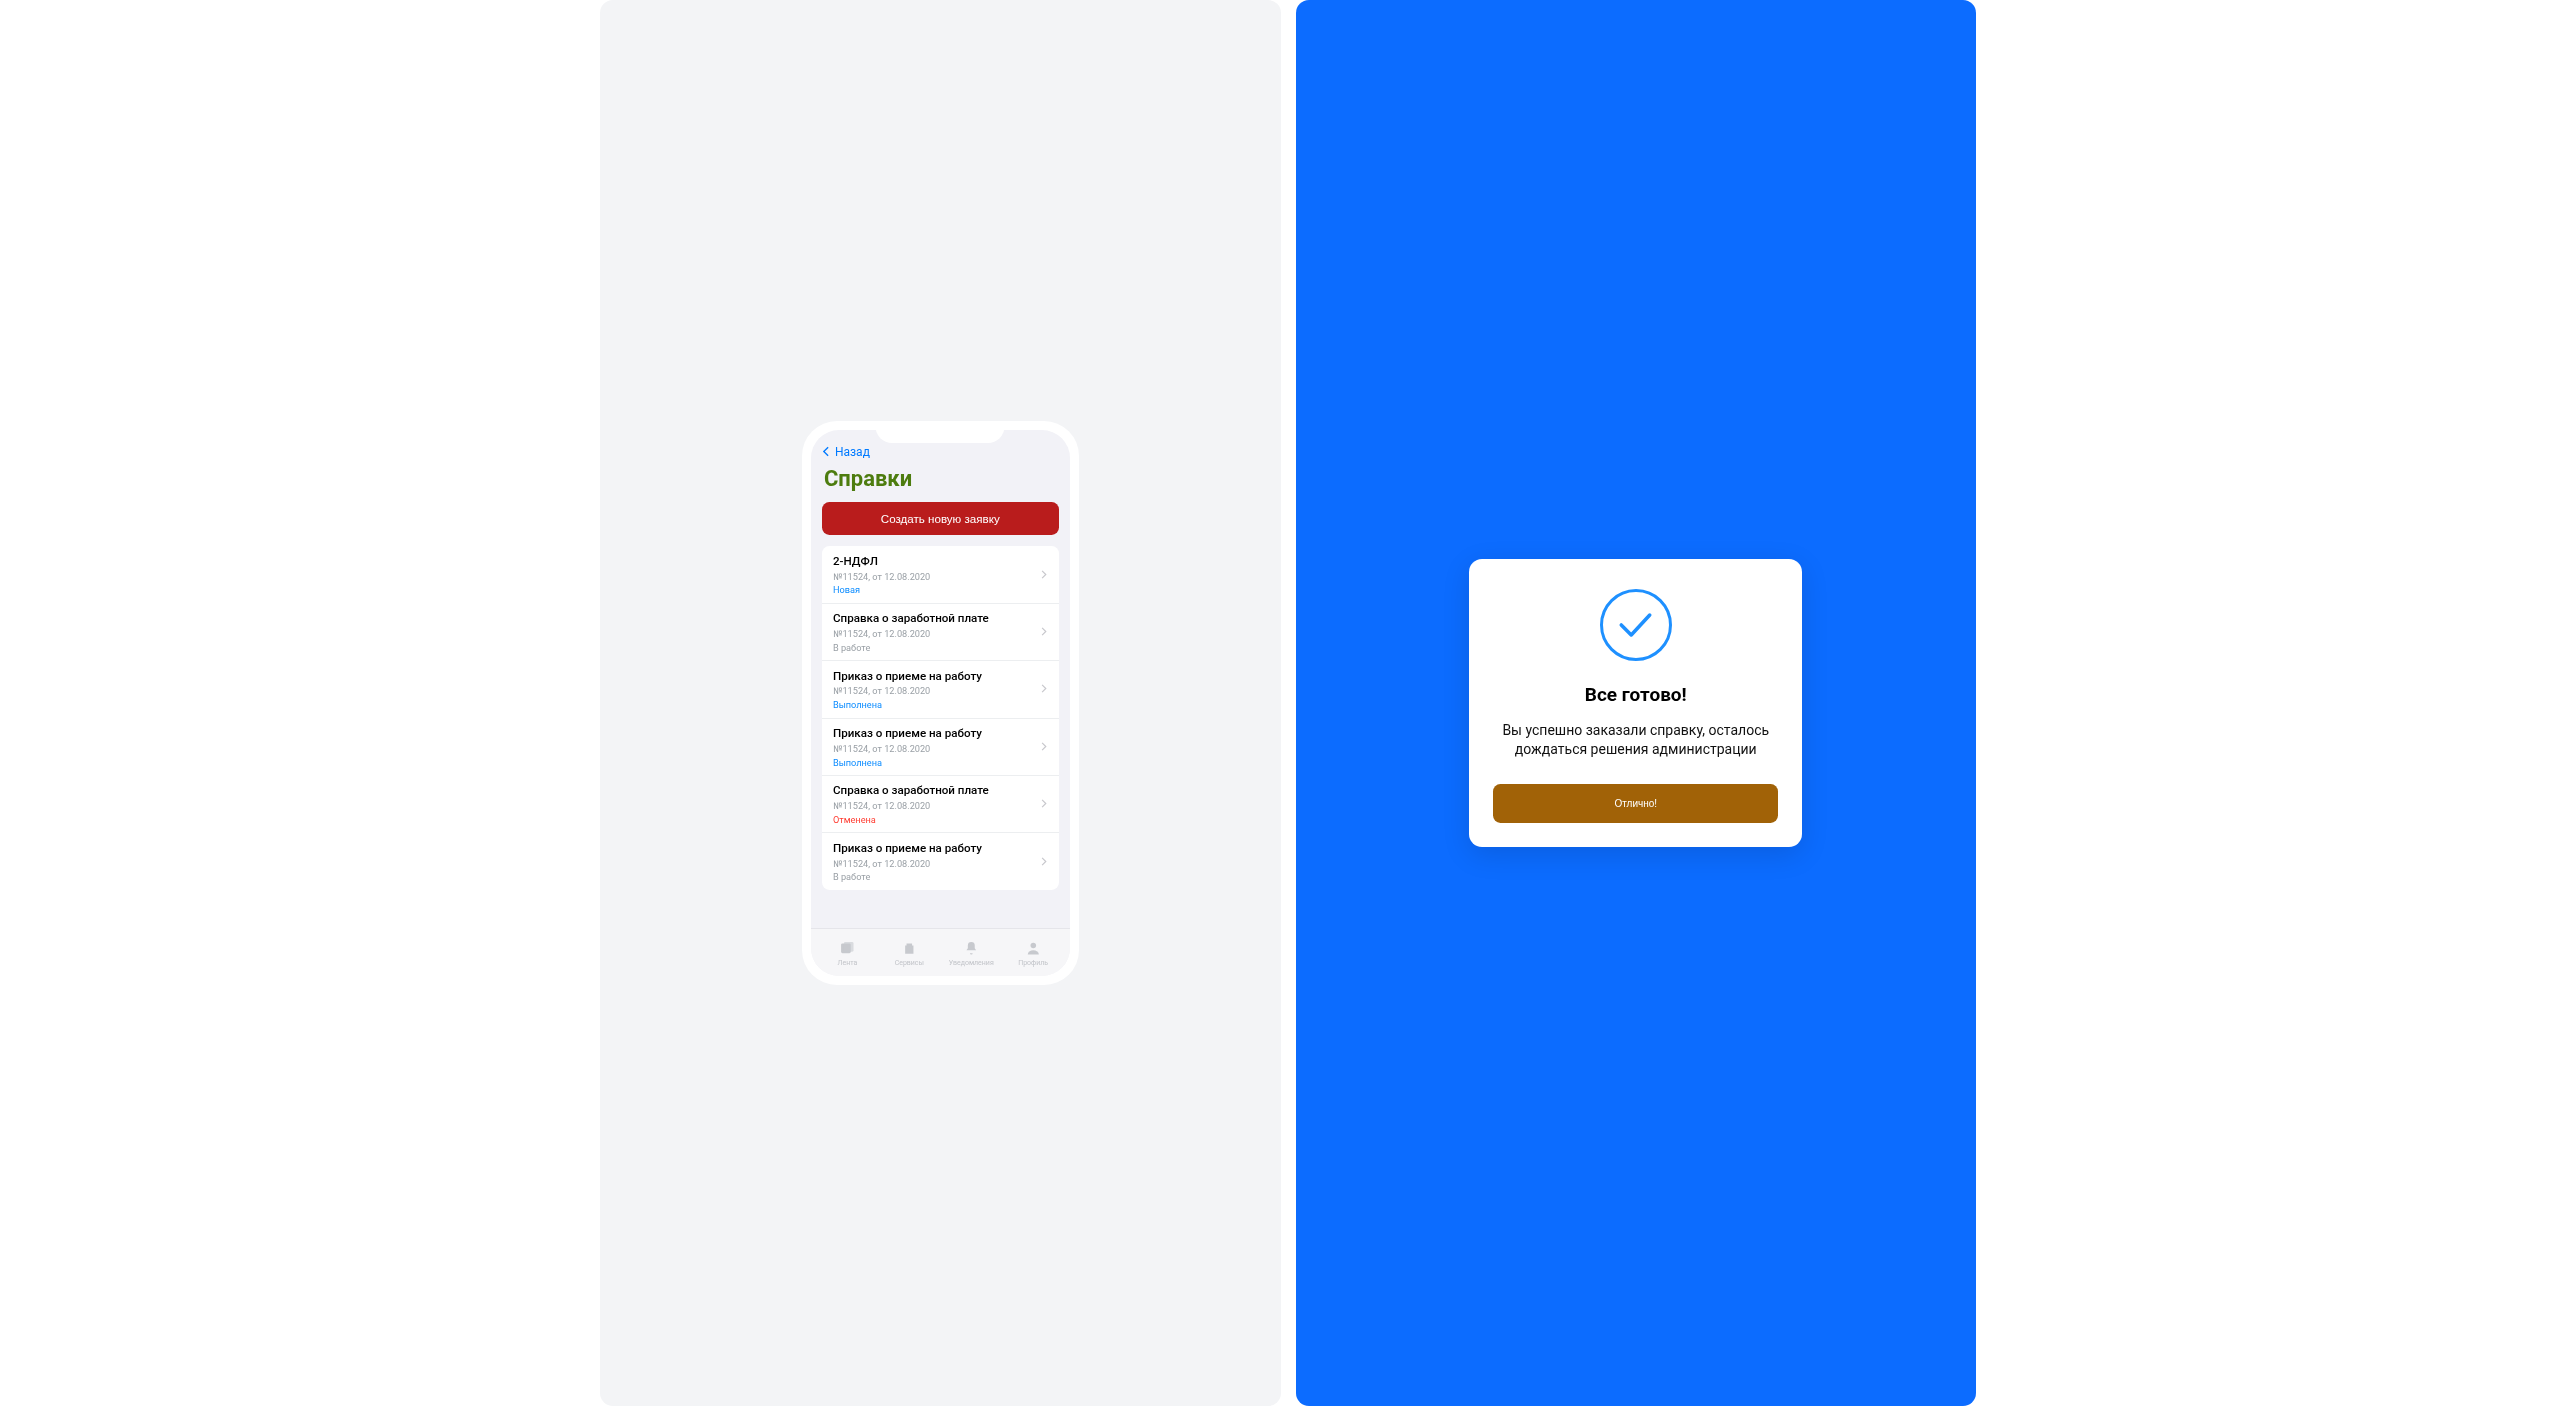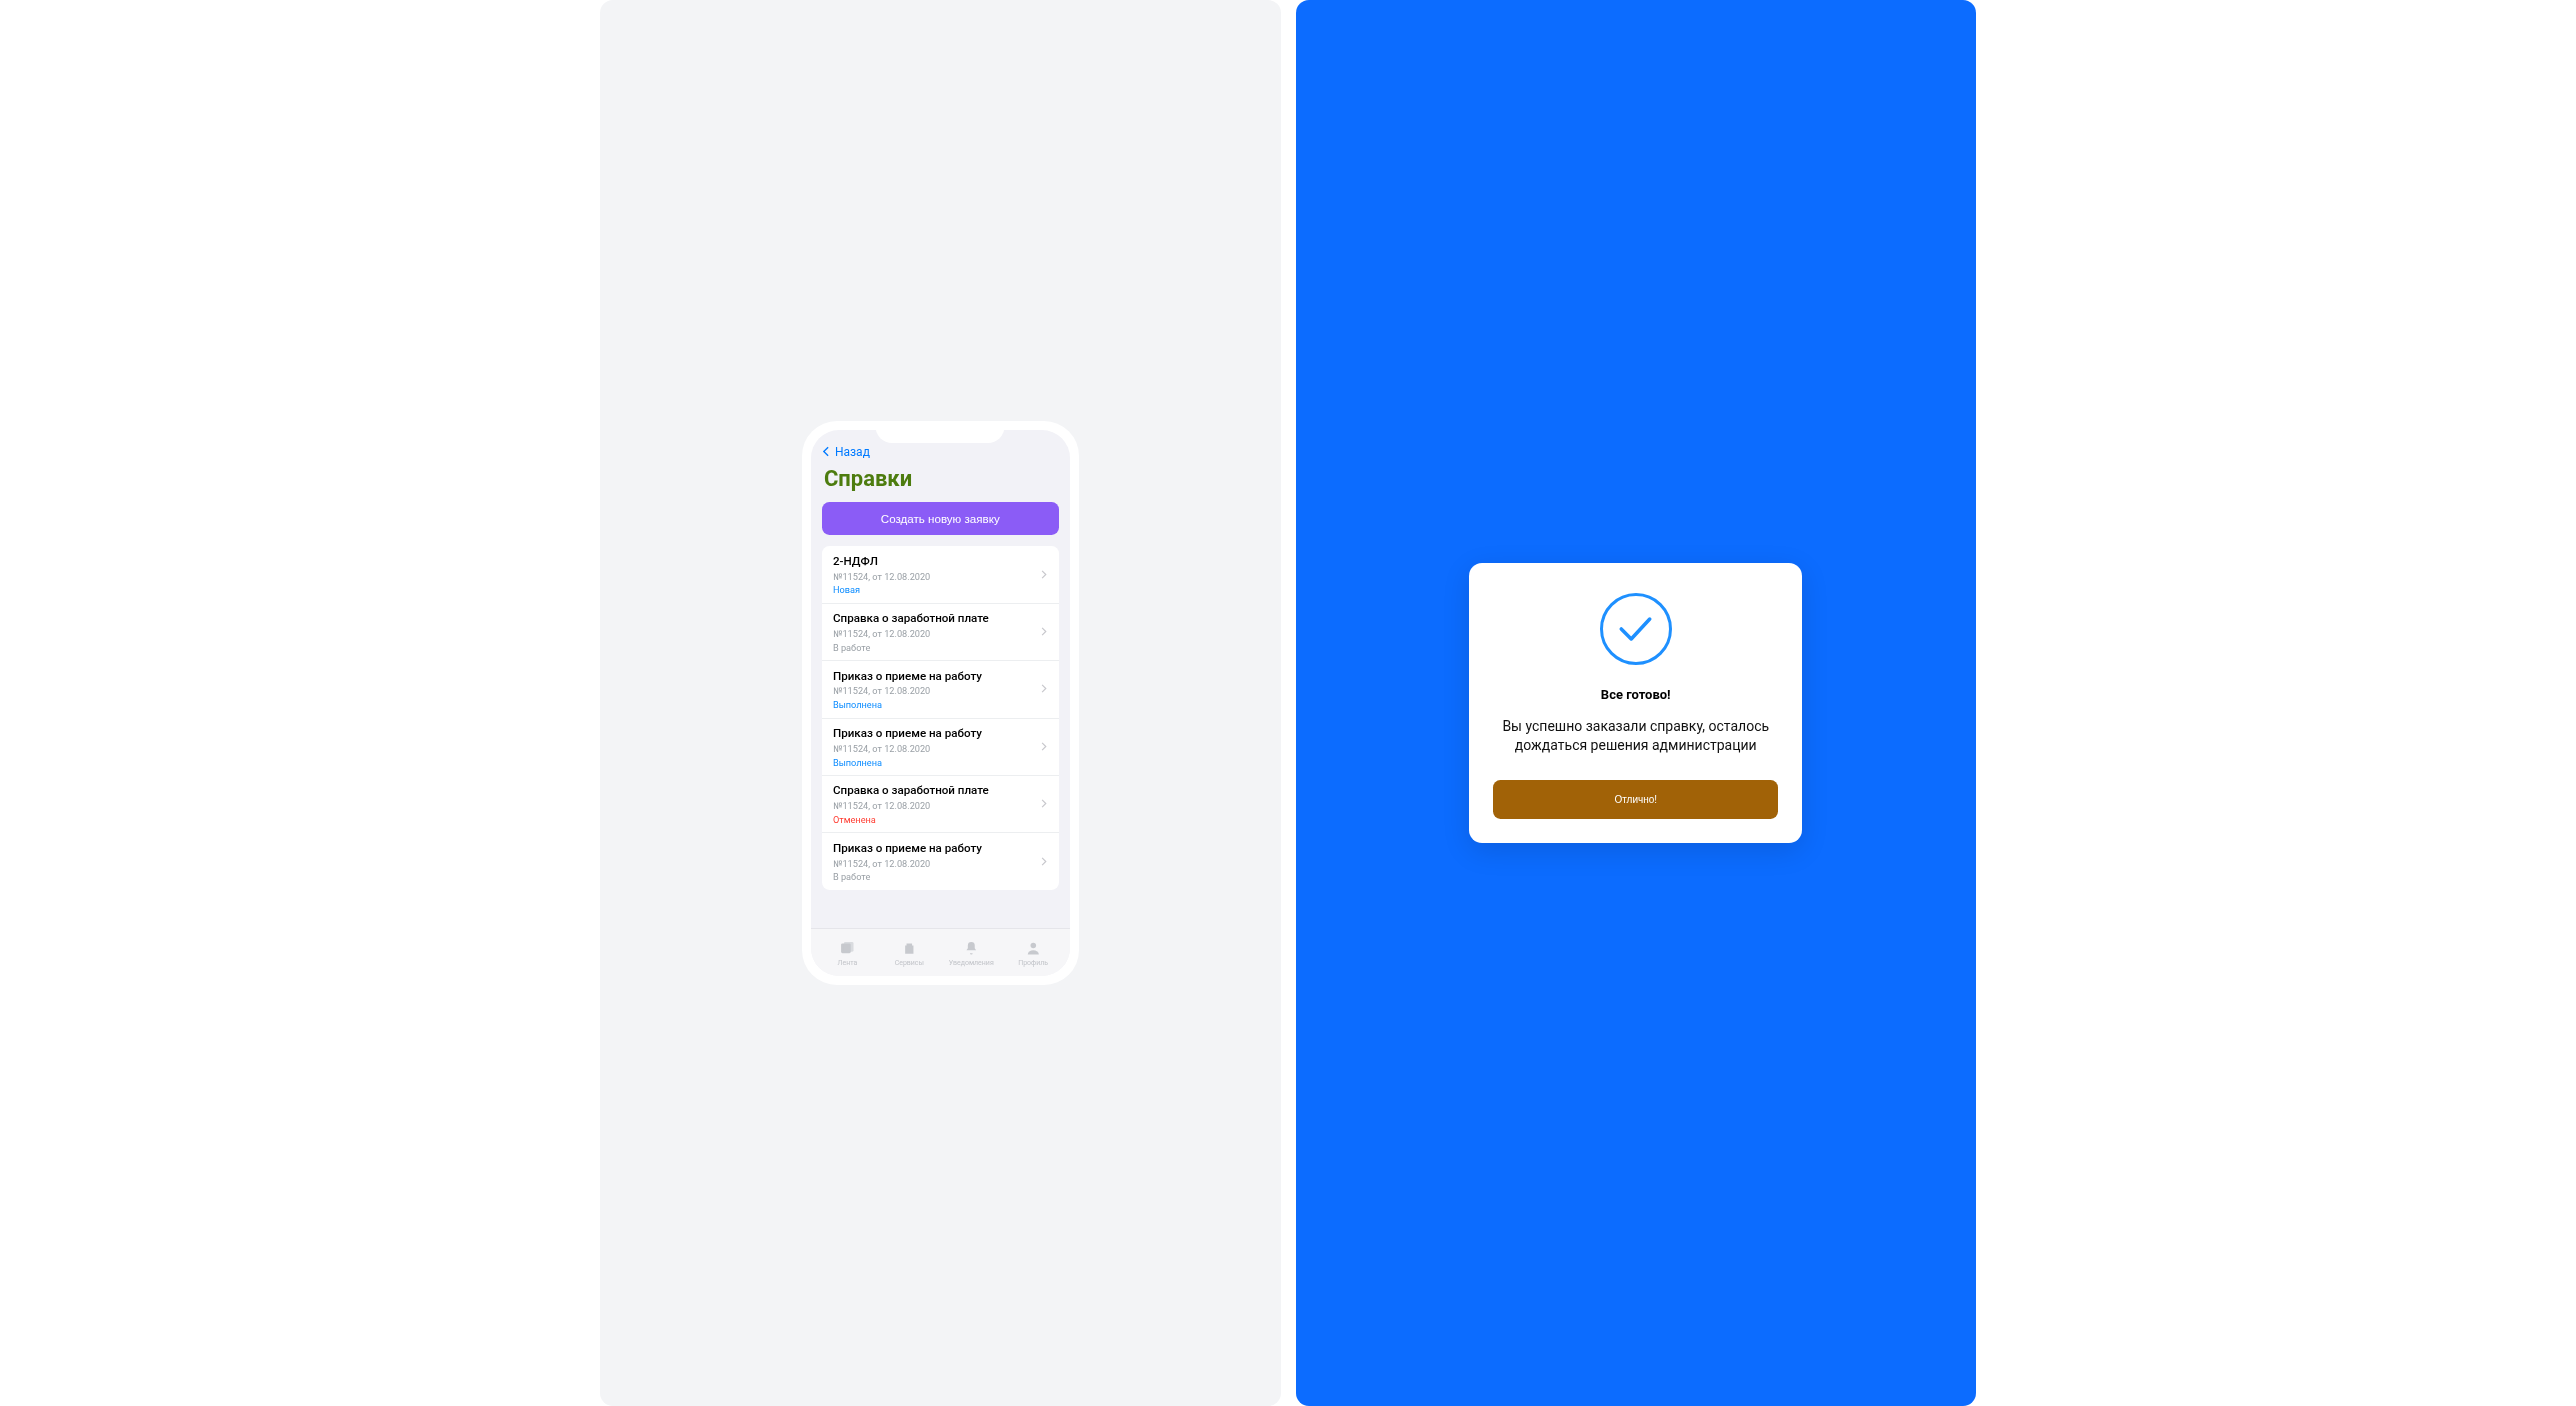--- a/index.html
+++ b/index.html
@@ -67,21 +67,21 @@
 
   .title {
     font-size: 22px;
     font-weight: 700;
     padding: 1.8px 13px 11px 13px;
     color: #4d7c0f;
   }
 
   .primary-btn {
     margin: 0 11px 11px 11px;
-    background: #8b5cf6;
+    background: #b91c1c;
     color: #fff;
     border: none;
     border-radius: 7.4px;
     height: 33px;
     font-size: 11.6px;
     font-weight: 500;
     cursor: pointer;
   }
 
   .list {
@@ -134,21 +134,21 @@
     text-align: center;
     box-shadow: 0 7.4px 28px rgba(0,0,0,0.12);
   }
   .check-circle {
     width:72px; height:72px; border-radius:50%;
     border:3.7px solid #1e90ff;
     margin: 0 auto 22px auto;
     display:flex; align-items:center; justify-content:center;
   }
   .check-circle svg { width:37px; height:30px; stroke:#1e90ff; stroke-width:5; fill:none; stroke-linecap:round; stroke-linejoin:round;}
-  .modal h2 { font-size:13px; font-weight:700; margin-bottom:15px; }
+  .modal h2 { font-size:19px; font-weight:700; margin-bottom:15px; }
   .modal p  { font-size:14px; color:#111; line-height:1.35; margin-bottom:26px; }
   .modal-btn {
     width:100%;
     background:#a16207;
     color:#fff;
     border:none;
     border-radius:7.4px;
     height:39px;
     font-size:10px;
     cursor:pointer;

